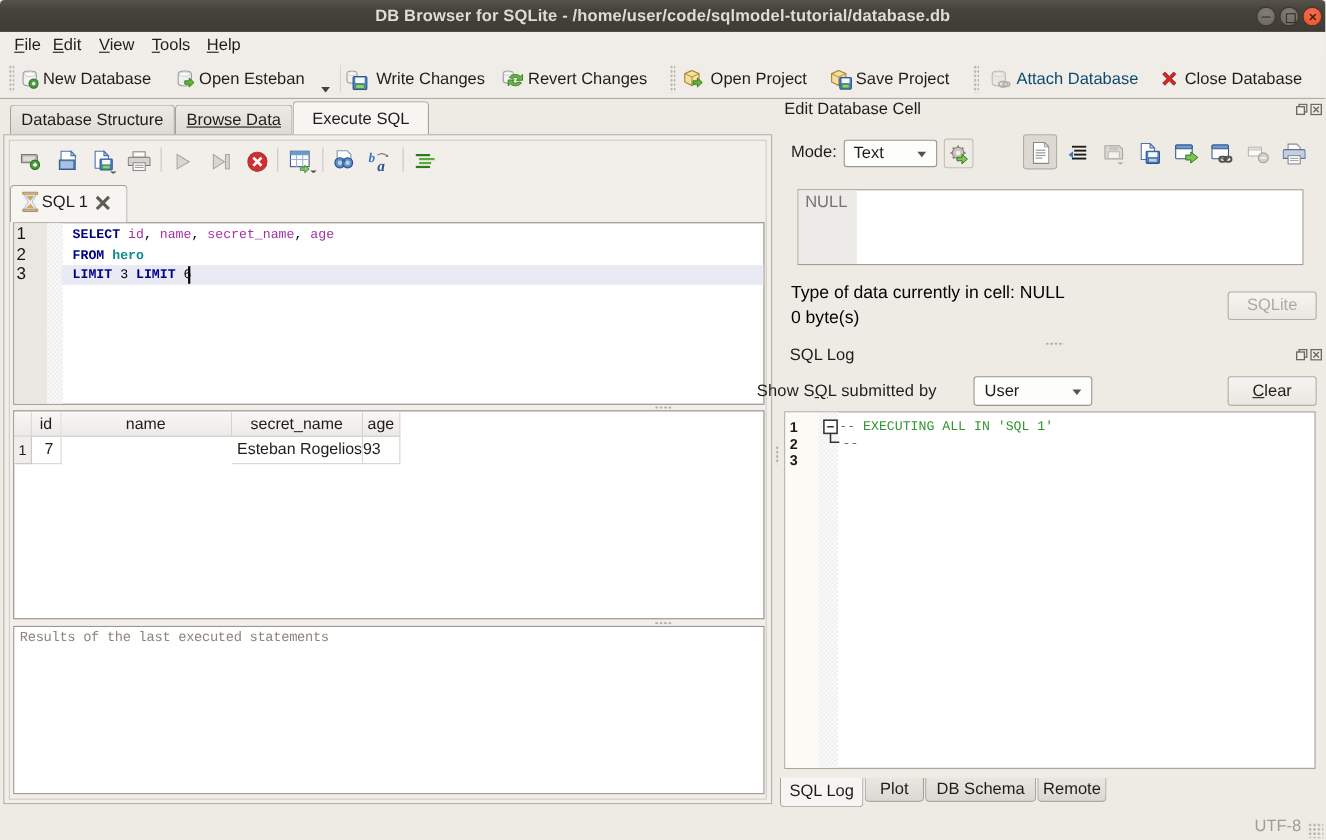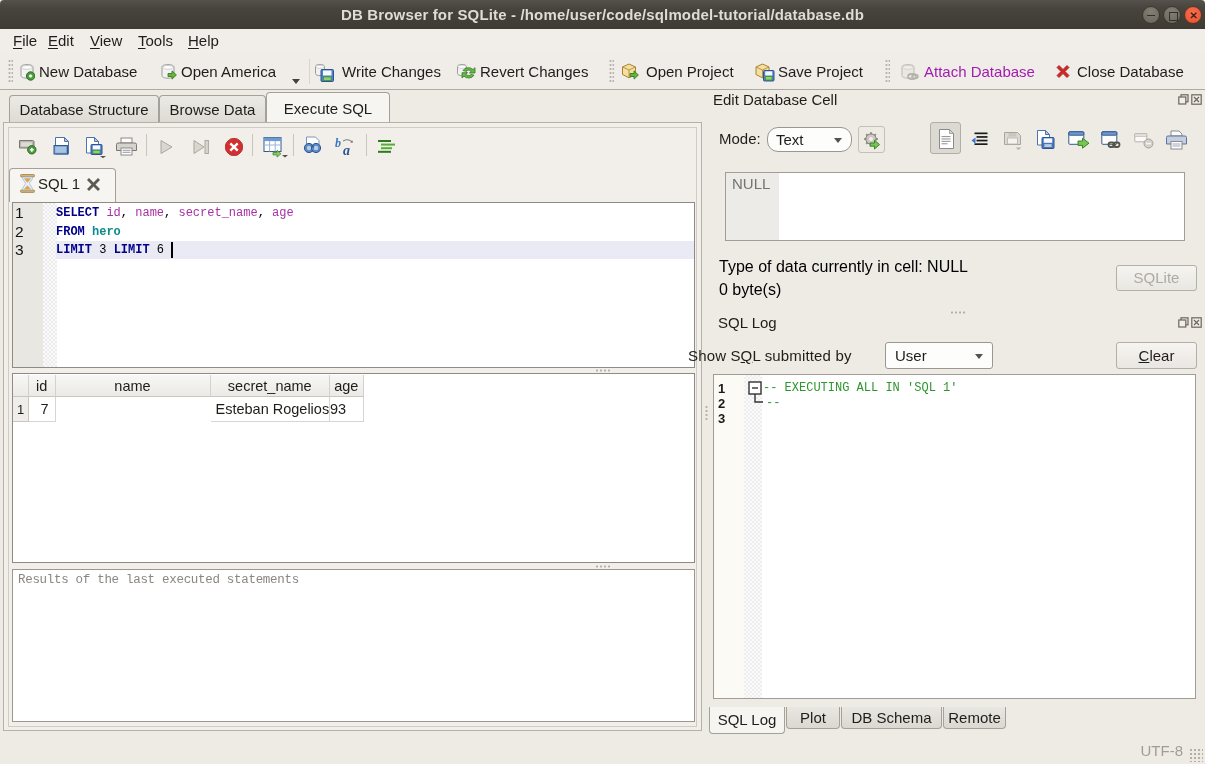--- a/index.html
+++ b/index.html
@@ -22,21 +22,21 @@
 
 
 #menubar { left:0; top:29px; width:1205px; height:24px; background:#f1eee9; }
 .menuitem { position:absolute; top:3px; font-size:15px; color:#1f1d1a; }
 .menuitem u { text-decoration-thickness:1px; text-underline-offset:2px;}
 
 
 #toolbar { left:0; top:53px; width:1205px; height:37px; background:#f0ede8; border-bottom:1px solid #aeaaa2;}
 .tbico { position:absolute; top:10px; }
 .tblbl { position:absolute; top:10px; font-size:15px; color:#1f1d1a; white-space:nowrap; }
-.tblbl.dis { color:#a21caf; }
+.tblbl.dis { color:#0c4a6e; }
 .tbsep { position:absolute; top:6px; width:1px; height:25px; background:#d9d5ce; }
 .tbhandle { position:absolute; left:8px; top:6px; width:5px; height:25px;
   background-image:radial-gradient(circle, #b9b5ae 1px, transparent 1.2px);
   background-size:3px 4px; }
 
 
 .mtab { position:absolute; font-size:15px; color:#1f1d1a; text-align:center;
   background:linear-gradient(#eceae5, #dedbd5); border:1px solid #a5a199; border-bottom:none;
   border-radius:4px 4px 0 0; padding-top:5px; height:27px; top:95px;}
 .mtab.active { background:#f6f5f2; height:30px; top:92px; padding-top:7px; z-index:3;}
@@ -51,21 +51,21 @@
 #sqltab { left:9px; top:168px; width:107px; height:34px; background:#f6f5f2;
   border:1px solid #a5a199; border-bottom:none; border-radius:4px 4px 0 0; z-index:2;}
 #sqltab .lbl { position:absolute; left:28px; top:6px; font-size:15px; color:#1f1d1a; }
 
 
 #editor { left:12px; top:202px; width:683px; height:166px; background:#fff; border:1px solid #8f8b84; }
 #ed-gutter { left:0; top:0; width:30px; height:164px; background:#e9e7e2; }
 #ed-fold { left:30px; top:0; width:14px; height:164px; background:#fafafa;
  background-image:linear-gradient(45deg,#ececec 25%,transparent 25%,transparent 75%,#ececec 75%),linear-gradient(45deg,#ececec 25%,transparent 25%,transparent 75%,#ececec 75%);
  background-size:4px 4px; background-position:0 0,2px 2px;}
-.edline { position:absolute; left:56px; width:638px; height:18px; font-family:"Liberation Mono",monospace; font-size:12px; line-height:18px; padding-left:0; white-space:pre;}
+.edline { position:absolute; left:56px; width:638px; height:18px; font-family:"Liberation Mono",monospace; font-size:12px; line-height:18px; padding-left:10px; white-space:pre;}
 .ednum { position:absolute; left:2px; width:20px; font-size:15.5px; color:#141414; line-height:18px; }
 .kw { color:#00008b; font-weight:bold; }
 .ident { color:#a531a5; }
 .tbl { color:#0d8c8c; font-weight:bold; }
 #caret { left:171px; top:242px; width:2px; height:16px; background:#000; }
 
 
 #rtable { left:12px; top:373px; width:683px; height:190px; background:#fff; border:1px solid #8f8b84; font-size:14.5px; color:#1f1d1a;}
 .th { position:absolute; top:1px; height:22px; white-space:nowrap; overflow:hidden; background:linear-gradient(#f8f7f5,#eceae6);
   border-right:1px solid #d5d2cb; border-bottom:1px solid #c9c5bf; text-align:center; line-height:22px;}
@@ -136,21 +136,21 @@
     <ellipse cx="8" cy="4.4" rx="5.1" ry="2" fill="#fdfdfd" stroke="#c4c4c4" stroke-width="0.8"></ellipse>
     <circle cx="11.6" cy="13" r="4.2" fill="#4a9c3c" stroke="#2c6e22"></circle>
     <path d="M10 13 h3.2 M11.6 11.4 v3.2" stroke="#fff" stroke-width="1.7"></path>
   </svg>
   <span class="tblbl" style="left:39px;">New Database</span>
   <svg class="tbico" style="left:160px;" width="17" height="18" viewBox="0 0 17 18">
     <path d="M2 4.2 C2 2.4 4.6 1.6 8 1.6 C11.4 1.6 14 2.4 14 4.2 L14 12.5 C14 14.3 11.4 15.2 8 15.2 C4.6 15.2 2 14.3 2 12.5 Z" fill="#f2f2f2" stroke="#9b9b9b"></path>
     <ellipse cx="8" cy="4.4" rx="5.1" ry="2" fill="#fdfdfd" stroke="#c4c4c4" stroke-width="0.8"></ellipse>
     <path d="M8 10.5 h4 v-2.6 l4.4 4.1 -4.4 4.1 v-2.6 h-4 z" fill="#63b53c" stroke="#3a7a1e" stroke-width="0.9"></path>
   </svg>
-  <span class="tblbl" style="left:181px;">Open America</span>
+  <span class="tblbl" style="left:181px;">Open Esteban</span>
   <span class="abs" style="left:292px; top:26px; width:0; height:0; border-left:4px solid transparent; border-right:4px solid transparent; border-top:5px solid #44413c;"></span>
   <span class="tbsep" style="left:309px;"></span>
   <svg class="tbico" style="left:314px;" width="21" height="19" viewBox="0 0 21 19">
     <path d="M1.5 3.6 C1.5 2.2 3.5 1.5 6 1.5 C8.5 1.5 10.5 2.2 10.5 3.6 L10.5 10.5 C10.5 11.9 8.5 12.6 6 12.6 C3.5 12.6 1.5 11.9 1.5 10.5 Z" fill="#f2f2f2" stroke="#9b9b9b"></path>
     <ellipse cx="6" cy="3.8" rx="4.2" ry="1.6" fill="#fdfdfd" stroke="#c4c4c4" stroke-width="0.7"></ellipse>
     <g>
       <rect x="7" y="6.5" width="12.5" height="12" rx="1" fill="#4f81c8" stroke="#2d5391"></rect>
       <rect x="9" y="7.5" width="8.5" height="5" fill="#f6f8fb"></rect>
       <rect x="9.4" y="14" width="7.7" height="3.4" fill="#8ed26e" stroke="#3f8f2f" stroke-width="0.7"></rect>
     </g>
@@ -186,21 +186,21 @@
     <ellipse cx="15" cy="13.5" rx="3" ry="2" fill="none" stroke="#b3afa8" stroke-width="1.4"></ellipse>
   </svg>
   <span class="tblbl dis" style="left:924px;">Attach Database</span>
   <svg class="tbico" style="left:1055px;" width="16" height="17" viewBox="0 0 16 16">
     <path d="M2 4 L4 2 L8 6 L12 2 L14 4 L10 8 L14 12 L12 14 L8 10 L4 14 L2 12 L6 8 Z" fill="#cf2a27" stroke="#9c1d1b" stroke-width="0.8"></path>
   </svg>
   <span class="tblbl" style="left:1077px;">Close Database</span>
 </div>
 
 <div class="mtab" style="left:9px; width:150px;">Database Structure</div>
-<div class="mtab" style="left:159px; width:107px;">Browse Data</div>
+<div class="mtab" style="left:159px; width:107px;text-decoration:underline;">Browse Data</div>
 <div class="mtab active" style="left:266px; width:124px;">Execute SQL</div>
 
 <div id="leftpane" class="abs"></div>
 <div id="leftinner" class="abs"></div>
 
 <div id="sqlicons">
   <svg class="abs" style="left:18px; top:138px;" width="19" height="17" viewBox="0 0 19 17">
     <path d="M1.5 2.5 h13 a1.5 1.5 0 0 1 1.5 1.5 v4.5 a1.5 1.5 0 0 1 -1.5 1.5 h-10 l-3 0 z" fill="#b9b5ae" stroke="#7b776f"></path>
     <rect x="3" y="4.2" width="11" height="4.2" rx="1" fill="#dedbd5"></rect>
     <circle cx="13.8" cy="11.8" r="4.2" fill="#4a9c3c" stroke="#2c6e22"></circle>
@@ -321,21 +321,21 @@
 <svg class="abs" style="left:1178px; top:94px;" width="11" height="11" viewBox="0 0 11 11">
     <rect x="3" y="0.8" width="7" height="7" fill="none" stroke="#6b675f" stroke-width="1.2"></rect>
     <rect x="0.8" y="3" width="7" height="7" fill="#f1efea" stroke="#6b675f" stroke-width="1.2"></rect>
   </svg>
 <svg class="abs" style="left:1191px; top:94px;" width="11" height="11" viewBox="0 0 11 11">
     <rect x="0.8" y="0.8" width="9.4" height="9.4" fill="none" stroke="#6b675f" stroke-width="1.2"></rect>
     <path d="M3 3 l5 5 M8 3 l-5 5" stroke="#6b675f" stroke-width="1.2"></path>
   </svg>
 
 <label class="fieldlab" style="left:719px; top:130px;">Mode:</label>
-<div class="combo" style="left:767px; top:127px; width:85px; height:25px;border-radius:11px;">
+<div class="combo" style="left:767px; top:127px; width:85px; height:25px;">
     <span style="position:absolute;left:8px;top:3px;">Text</span>
     <span class="arr"></span>
   </div>
 <span id="importbtn" class="abs" style="left:858px; top:126px; width:27px; height:27px; border:1px solid #c4c0b8; border-radius:3px;">
   <svg style="position:absolute; left:3px; top:3px;" width="20" height="20" viewBox="0 0 20 20">
     <circle cx="9" cy="9" r="5.2" fill="#cbc7c0" stroke="#8a867e"></circle>
     <g stroke="#8a867e" stroke-width="1.8">
       <path d="M9 2.2 v2 M9 13.8 v2 M2.2 9 h2 M13.8 9 h2 M4.2 4.2 l1.4 1.4 M12.4 12.4 l1.4 1.4 M13.8 4.2 l-1.4 1.4 M5.6 12.4 l-1.4 1.4"></path>
     </g>
     <circle cx="9" cy="9" r="2" fill="#f1efea"></circle>

